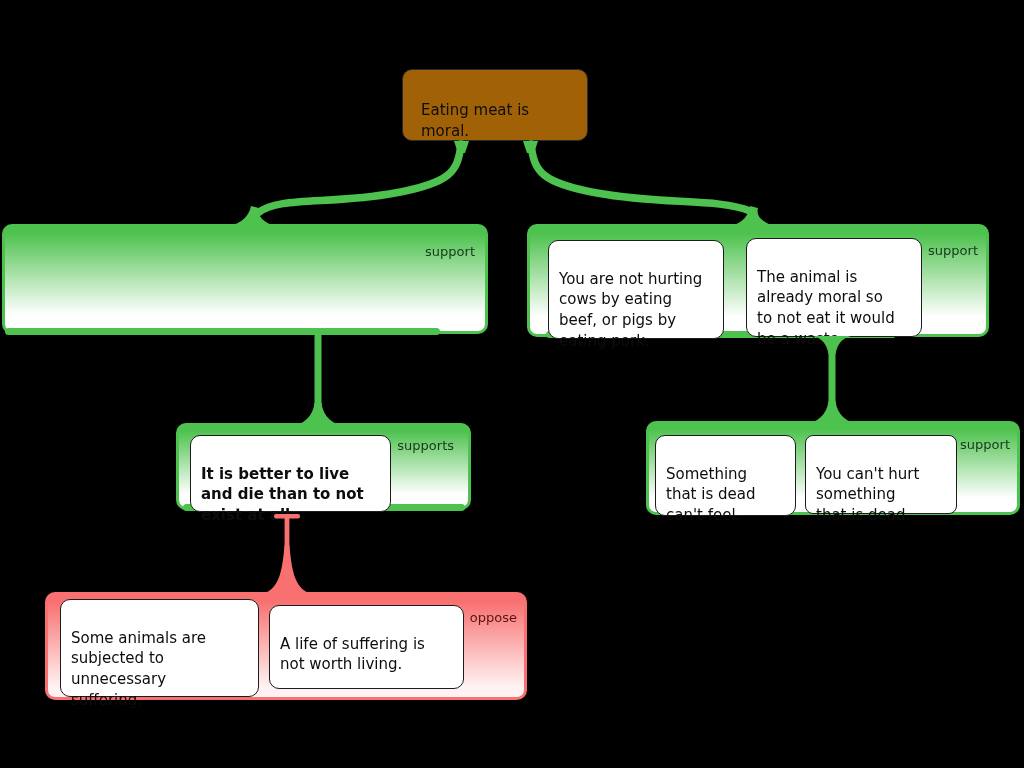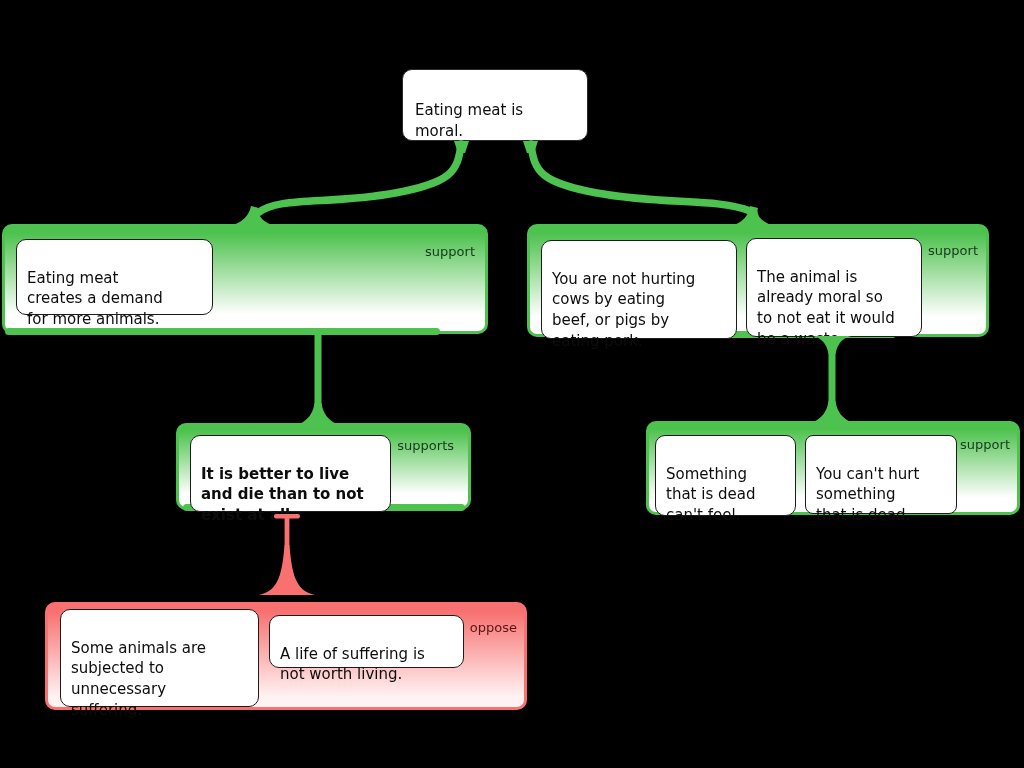--- a/index.html
+++ b/index.html
@@ -6,32 +6,31 @@
   *{box-sizing:border-box;}
   .canvas{
     position:relative;width:1024px;height:768px;background:#000;overflow:hidden;
     font-family:"DejaVu Sans","Liberation Sans",sans-serif;
   }
   .claim{
     position:absolute;background:#ffffff;border:1.5px solid #1c1c1c;border-radius:10px;
     padding:7px 10px;font-size:15px;line-height:1.38;color:#0d0d0d;white-space:pre-line;
   }
   .root-claim{
-    position:absolute;background:#ffffff;border:1px solid #2b2b2b;border-radius:10px;
-    padding:9px 12px;font-size:15px;line-height:1.4;color:#0d0d0d;white-space:pre-line;
+    position:absolute;background:#a16207;border:1px solid #2b2b2b;border-radius:10px;
+    padding:9px 18px;font-size:15px;line-height:1.4;color:#0d0d0d;white-space:pre-line;
   }
   .group{position:absolute;border-radius:10px;border:3px solid;padding-left:31px;}
   .group.support{
     border-color:var(--support_accent);
     background:linear-gradient(180deg,var(--support_accent) 0%,var(--support_accent) 6%,#ffffff 84%);
   }
   .group.oppose{
     border-color:var(--oppose_accent);
     background:linear-gradient(180deg,var(--oppose_accent) 0%,var(--oppose_accent) 6%,#fff2f2 90%);
-    margin-top:10px;
   }
   .group-label{position:absolute;font-size:13px;line-height:1;}
   .group.support .group-label{color:var(--support_label_text);}
   .group.oppose .group-label{color:var(--oppose_label_text);}
   .band{position:absolute;height:7px;border-radius:3.5px;bottom:-3.5px;background:var(--support_accent);}
   svg.edges{position:absolute;left:0;top:0;}
   .edge-green{fill:var(--support_accent);}
   .edge-green-stroke{stroke:var(--support_accent);stroke-width:7.5;fill:none;stroke-linecap:round;}
   .edge-red{fill:var(--oppose_accent);}
 </style>
@@ -41,31 +40,26 @@
 <div class="canvas">
 
   <div class="root-claim" style="left:402px;top:69px;width:186px;height:72px;">
     <span>Eating meat is
 moral.</span>
   </div>
 
   <div class="group support" style="left:2px;top:224px;width:486px;height:110px;">
     <div class="band" style="left:0;width:435px;"></div>
     <span class="group-label" style="top:18px;right:10px;">support</span>
-    <div class="claim" style="left:11px;top:12px;width:197px;height:76px;">
-      <span>Eating meat
-creates a demand
-for more animals.</span>
-    </div>
   </div>
 
   <div class="group support" style="left:527px;top:224px;width:462px;height:113px;">
     <div class="band" style="left:16px;width:350px;"></div>
     <span class="group-label" style="top:17px;right:8px;">support</span>
-    <div class="claim" style="left:11px;top:13px;width:196px;height:99px;">
+    <div class="claim" style="left:18px;top:13px;width:176px;height:99px;">
       <span>You are not hurting
 cows by eating
 beef, or pigs by
 eating pork.</span>
     </div>
     <div class="claim" style="left:216px;top:11px;width:176px;height:99px;">
       <span>The animal is
 already moral so
 to not eat it would
 be a waste.</span>
@@ -97,21 +91,21 @@
   </div>
 
   <div class="group oppose" style="left:45px;top:592px;width:482px;height:108px;">
     <span class="group-label" style="top:16px;right:7px;">oppose</span>
     <div class="claim" style="left:12px;top:4px;width:199px;height:98px;">
       <span>Some animals are
 subjected to
 unnecessary
 suffering.</span>
     </div>
-    <div class="claim" style="left:221px;top:10px;width:195px;height:53px;">
+    <div class="claim" style="left:221px;top:10px;width:195px;height:84px;">
       <span>A life of suffering is
 not worth living.</span>
     </div>
   </div>
 
   <svg class="edges" width="1024" height="768" viewBox="0 0 1024 768">
 
     <path class="edge-green" d="M454 141 L469 141 L465 153 L458 153 Z"></path>
     <path class="edge-green" d="M523 141 L538 141 L534 153 L527 153 Z"></path>
 

